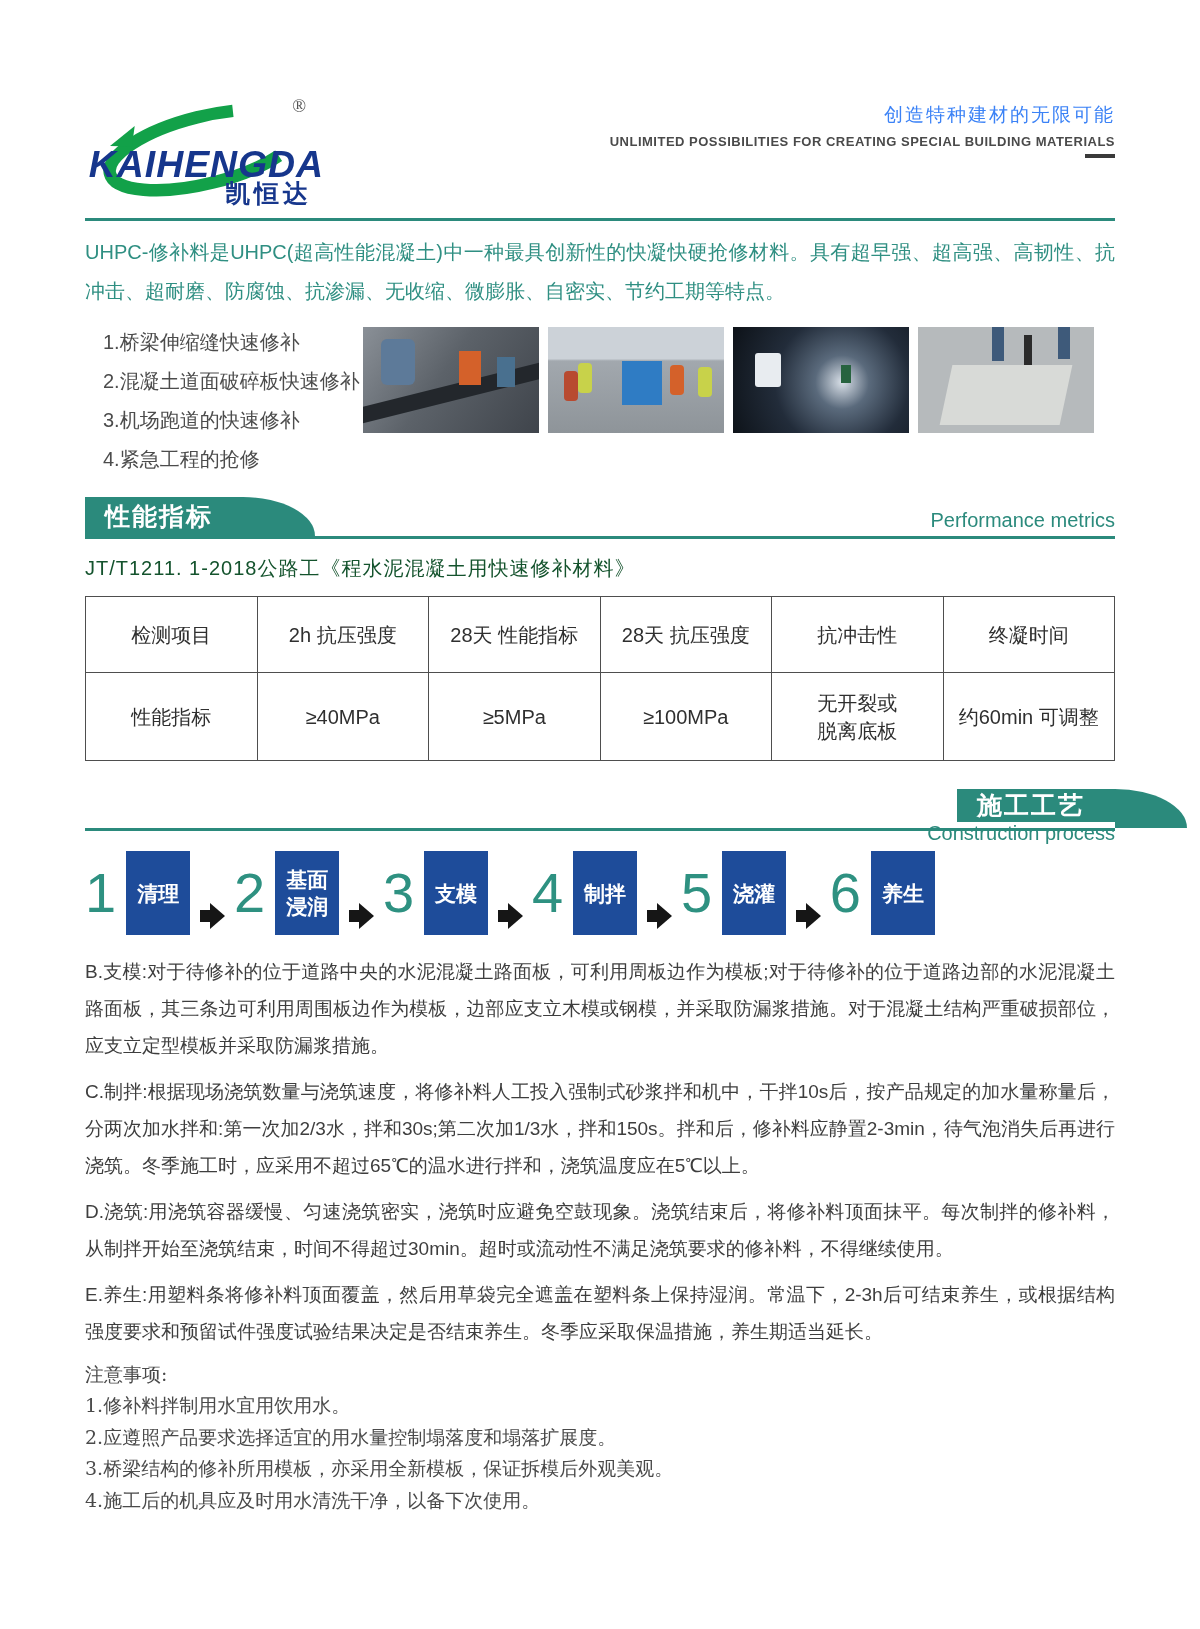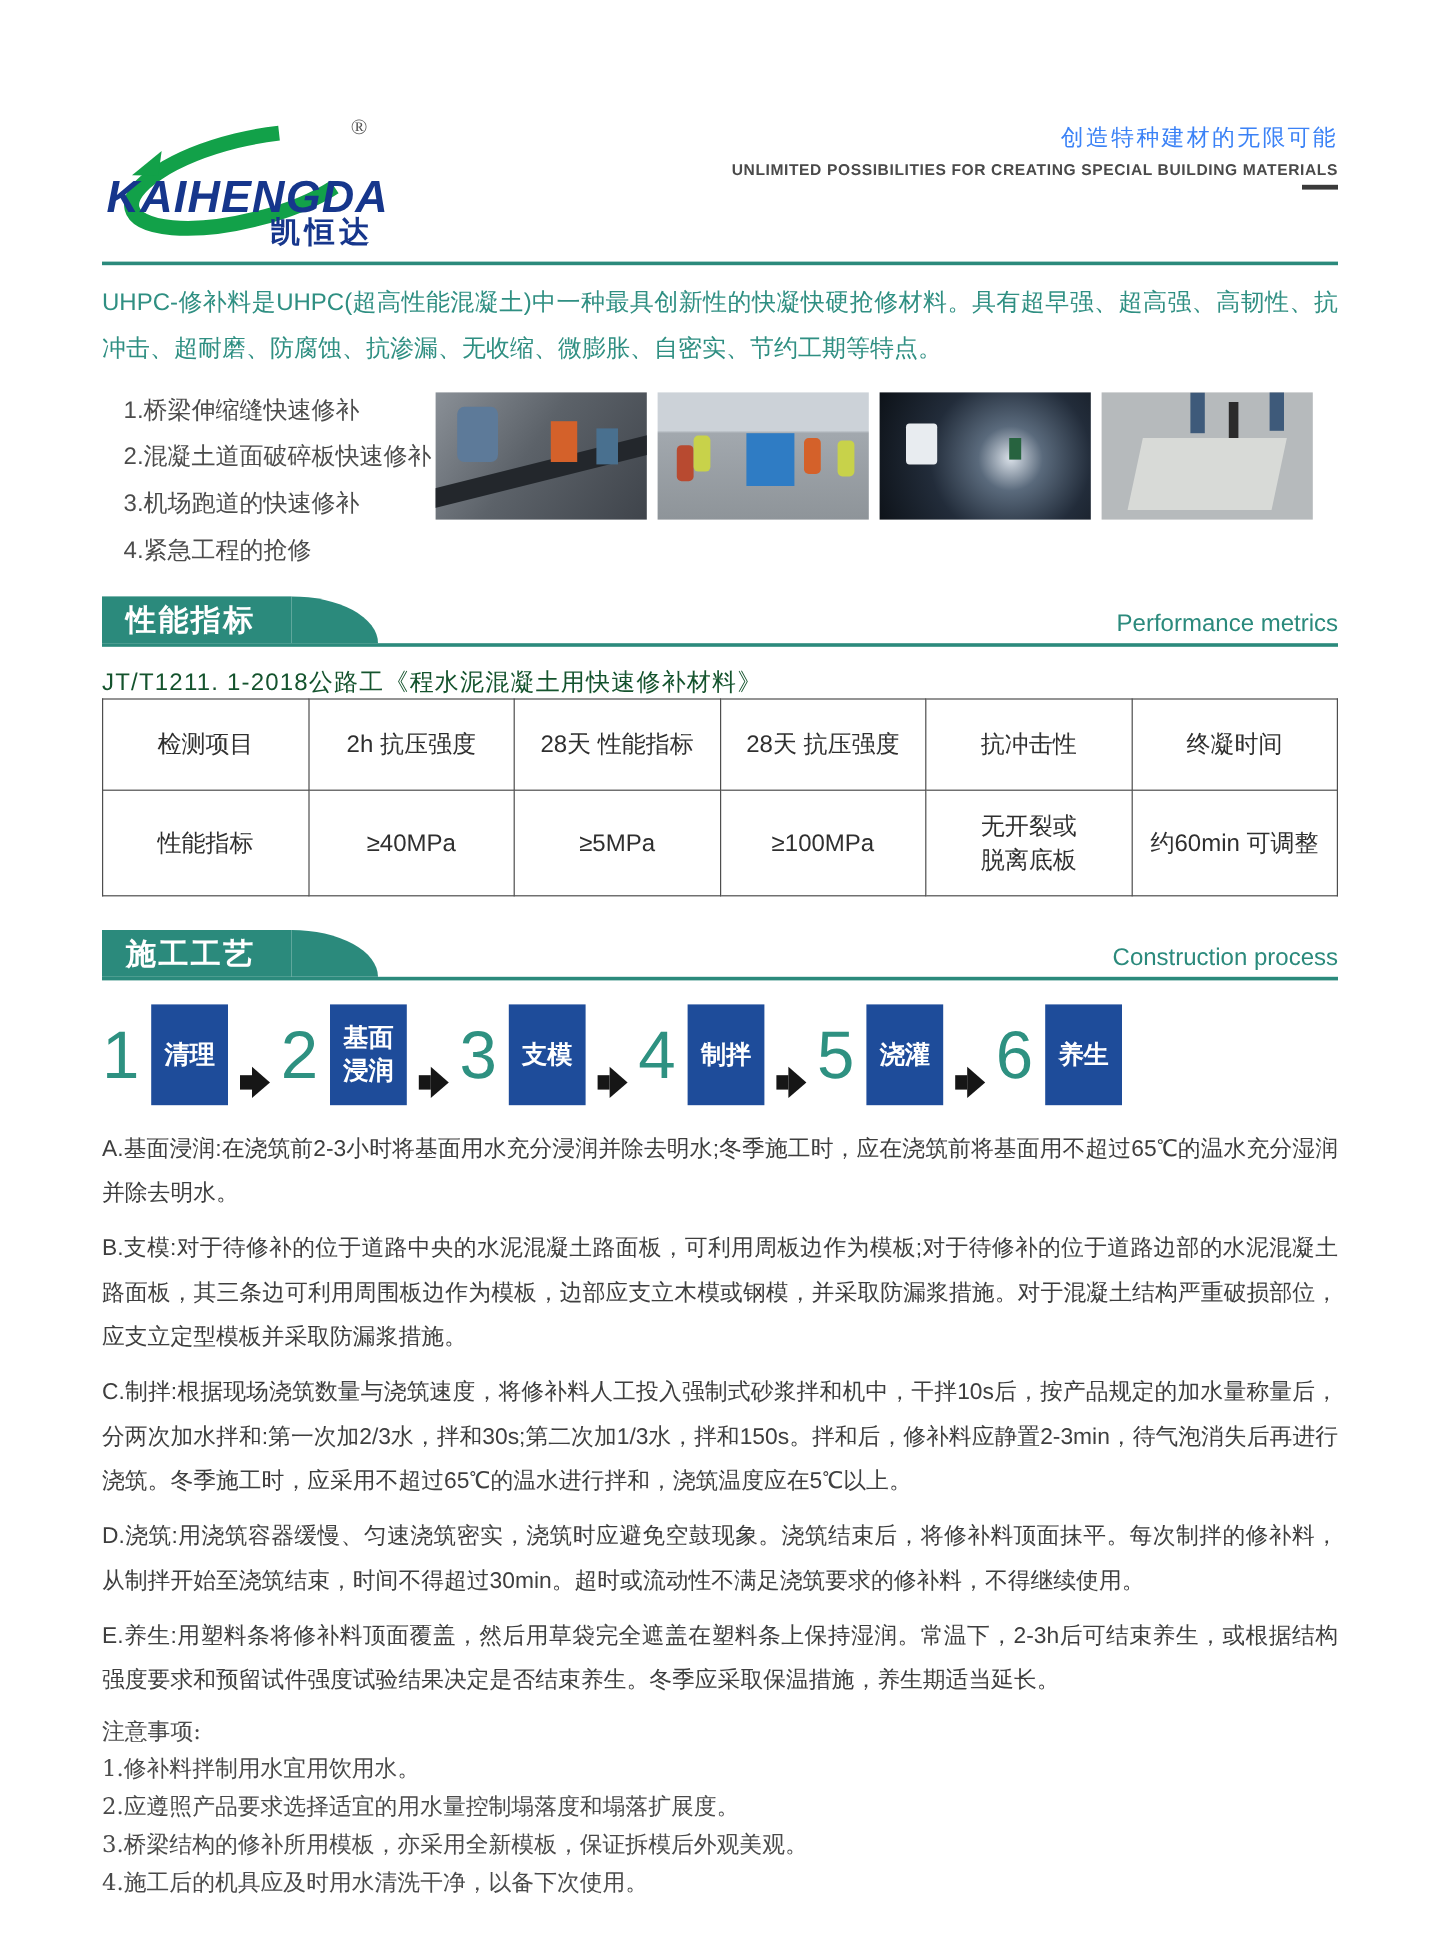--- a/index.html
+++ b/index.html
@@ -44,21 +44,21 @@
   .photo-3 { background:radial-gradient(circle at 62% 52%, #d9e0e8 0%, #5a6a7c 22%, #222c3a 55%, #0d1218 100%); }
   .photo-3::after { content:""; position:absolute; left:22px; top:26px; width:26px; height:34px; background:#e8ecf0; border-radius:3px;
                     box-shadow:78px 4px 0 -8px #27633f; }
   .photo-4 { background:#b6babc; }
   .photo-4::before { content:""; position:absolute; left:28px; top:38px; width:120px; height:60px; background:#d8dad7; transform:skewX(-12deg); }
   .photo-4::after { content:""; position:absolute; left:74px; top:0; width:12px; height:34px; background:#3e5a7a;
                     box-shadow:66px -2px 0 #3e5a7a, 30px 6px 0 -2px #2b2b2b; }
 
   
   .standard-line { margin-top:16px; font-size:20px; color:#14532d; letter-spacing:1px; }
-  table.perf { width:100%; border-collapse:collapse; table-layout:fixed; }
+  table.perf { width:100%; border-collapse:collapse; margin-top:14px; table-layout:fixed; }
   table.perf td { border:1px solid #4e4e4e; text-align:center; vertical-align:middle; font-size:20px; color:#2f2f2f;
                   white-space:pre-line; line-height:28px; }
   table.perf tr.hdr td { height:76px; }
   table.perf tr.val td { height:88px; }
 
   
   .steps { display:flex; align-items:center; margin-top:16px; height:92px; width:850px; }
   .step { display:flex; align-items:center; }
   .step-num { font-size:56px; color:#2e9181; margin-right:10px; line-height:1; }
   .step-box { width:64px; height:84px; background:#1e4c9a; color:#fff; display:flex; align-items:center; justify-content:center;
@@ -142,21 +142,21 @@
         <td>≥40MPa</td>
         <td>≥5MPa</td>
         <td>≥100MPa</td>
         <td>无开裂或
 脱离底板</td>
         <td>约60min 可调整</td>
       </tr>
     </tbody>
   </table>
 
-  <div class="sec-head" style="margin-top:28px;">
+  <div class="sec-head" style="margin-top:28px;flex-direction:column;">
     <div class="sec-tab">
       <span>施工工艺</span>
       <i class="sec-taper"></i>
     </div>
     <span class="sec-en">Construction process</span>
   </div>
 
   <div class="steps">
     <div class="step">
       <span class="step-num">1</span>
@@ -183,21 +183,20 @@
       <div class="step-box">浇灌</div>
     </div>
     <div class="arrow"></div>
     <div class="step">
       <span class="step-num">6</span>
       <div class="step-box">养生</div>
     </div>
   </div>
 
   <div class="paras">
-    <p>A.基面浸润:在浇筑前2-3小时将基面用水充分浸润并除去明水;冬季施工时，应在浇筑前将基面用不超过65℃的温水充分湿润并除去明水。</p>
     <p>B.支模:对于待修补的位于道路中央的水泥混凝土路面板，可利用周板边作为模板;对于待修补的位于道路边部的水泥混凝土路面板，其三条边可利用周围板边作为模板，边部应支立木模或钢模，并采取防漏浆措施。对于混凝土结构严重破损部位，应支立定型模板并采取防漏浆措施。</p>
     <p>C.制拌:根据现场浇筑数量与浇筑速度，将修补料人工投入强制式砂浆拌和机中，干拌10s后，按产品规定的加水量称量后，分两次加水拌和:第一次加2/3水，拌和30s;第二次加1/3水，拌和150s。拌和后，修补料应静置2-3min，待气泡消失后再进行浇筑。冬季施工时，应采用不超过65℃的温水进行拌和，浇筑温度应在5℃以上。</p>
     <p>D.浇筑:用浇筑容器缓慢、匀速浇筑密实，浇筑时应避免空鼓现象。浇筑结束后，将修补料顶面抹平。每次制拌的修补料，从制拌开始至浇筑结束，时间不得超过30min。超时或流动性不满足浇筑要求的修补料，不得继续使用。</p>
     <p>E.养生:用塑料条将修补料顶面覆盖，然后用草袋完全遮盖在塑料条上保持湿润。常温下，2-3h后可结束养生，或根据结构强度要求和预留试件强度试验结果决定是否结束养生。冬季应采取保温措施，养生期适当延长。</p>
   </div>
 
   <div class="notes">
     <div class="notes-title">注意事项:</div>
     <ul>
       <li>1.修补料拌制用水宜用饮用水。</li>

